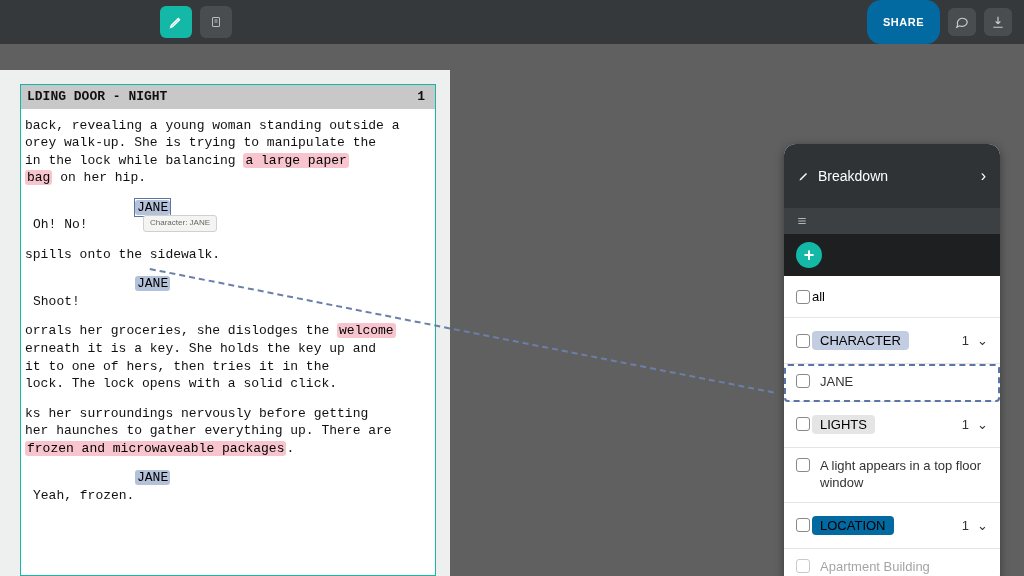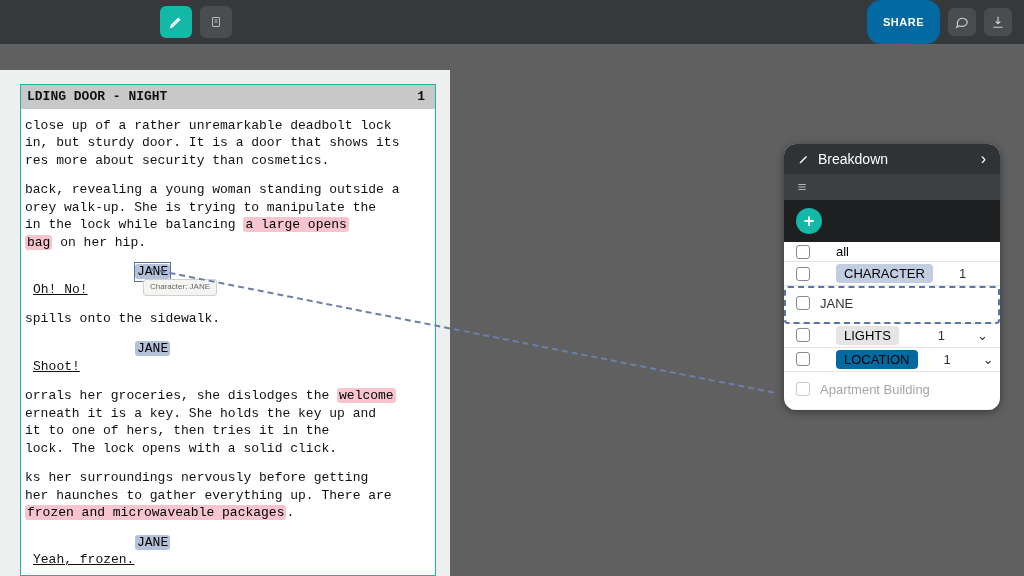--- a/index.html
+++ b/index.html
@@ -20,35 +20,35 @@
   .stage { position: absolute; top: 44px; left: 0; right: 0; bottom: 0; background: #606060; }
 
   
   .page-wrap { position: absolute; top: 26px; left: 0; width: 450px; bottom: 0; background: #eef0f0; padding-right: 14px; }
   .page { position: absolute; top: 14px; left: 0; right: 14px; bottom: 0; background: #fff; border: 1px solid #14b8a6; font-family: "Courier New", Courier, monospace; font-size: 13px; line-height: 1.35; color: #111; margin-left: 20px; }
   .scene-head { background: #c8c8c8; padding: 3px 6px; display: flex; justify-content: space-between; font-weight: 700; }
   .scene-num { font-weight: 700; padding-right: 4px; }
   .body { padding: 8px 6px 4px 4px; }
   .para { margin-bottom: 12px; }
   .cue { text-align: left; padding-left: 110px; margin-bottom: 0; }
-  .dlg { padding-left: 8px; margin-bottom: 12px; text-decoration: underline; }
+  .dlg { padding-left: 8px; margin-bottom: 12px; }
   mark { border-radius: 3px; padding: 0 2px; }
   .mk-pink { background: #f8c5cf; }
   .mk-blue { background: #b3c1d9; }
   .active-cue { outline: 1px solid #5b74a8; outline-offset: 0; display: inline-block; position: relative; }
   .tooltip { position: absolute; top: 16px; left: 8px; background: #f4f4f2; border: 1px solid #d0d0d0; font-family: Arial, sans-serif; font-size: 8px; color: #666; padding: 2px 6px; white-space: nowrap; border-radius: 3px; }
 
   
   .panel { position: absolute; top: 100px; right: 24px; width: 216px; background: #fff; border-radius: 12px; overflow: hidden; box-shadow: 0 2px 10px rgba(0,0,0,.4); }
-  .panel-head { background: #2f3336; color: #fff; padding: 6px 14px; display: flex; align-items: center; gap: 8px; font-size: 14px; }
+  .panel-head { background: #2f3336; color: #fff; padding: 23px 14px; display: flex; align-items: center; gap: 8px; font-size: 14px; }
   .panel-head .chev { margin-left: auto; font-size: 16px; }
   .panel-sub { background: #3c4043; color: #e2e2e2; padding: 8px 12px; font-size: 12px; display: flex; align-items: center; gap: 8px; font-family: "Courier New", monospace; }
   .panel-add { background: #1d1f21; padding: 8px 12px; }
   .add-circle { width: 26px; height: 26px; border-radius: 50%; background: #14b8a6; color: #fff; display: flex; align-items: center; justify-content: center; font-size: 18px; font-weight: 700; cursor: pointer; }
-  .prow { display: flex; align-items: center; padding: 2px 12px; border-bottom: 1px solid #e5e5e5; gap: 26px; font-size: 13px; }
+  .prow { display: flex; align-items: center; padding: 13px 12px; border-bottom: 1px solid #e5e5e5; gap: 2px; font-size: 13px; }
   .chk { width: 14px; height: 14px; border: 1.5px solid #888; border-radius: 3px; flex-shrink: 0; }
   .pill { border-radius: 4px; padding: 2px 8px; font-size: 13px; font-weight: 500; }
   .pill-blue { background: #c3cde1; }
   .pill-pink { background: #e5e5e5; }
   .pill-lpink { background: #0369a1; }
   .prow .cnt { margin-left: auto; color: #333; font-size: 13px; }
   .prow .exp { color: #333; margin-left: 6px; }
   .prow-item { padding: 10px 12px 10px 12px; border-bottom: 1px solid #e5e5e5; display: flex; gap: 10px; font-size: 13px; align-items: flex-start; color: #333; }
   .prow-item .txt { line-height: 1.3; }
   .prow-target { outline: 2px dashed #5b74a8; outline-offset: -2px; border-radius: 4px; }
@@ -94,27 +94,24 @@
 
 <div class="stage">
 
   <div class="page-wrap">
     <div class="page">
       <div class="scene-head">
         <span>LDING DOOR - NIGHT</span>
         <span class="scene-num">1</span>
       </div>
       <div class="body">
-        <div class="para" style="white-space:pre-line">close up of a rather unremarkable deadbolt lock
-in, but sturdy door. It is a door that shows its
-res more about security than cosmetics.</div>
 
         <div class="para"><span style="white-space:pre-line">back, revealing a young woman standing outside a
 orey walk-up. She is trying to manipulate the
- in the lock while balancing </span><mark class="mk-pink">a large opens</mark><br><mark class="mk-pink">bag</mark><span> on her hip.</span></div>
+ in the lock while balancing </span><mark class="mk-pink">a large paper</mark><br><mark class="mk-pink">bag</mark><span> on her hip.</span></div>
 
         <div class="cue">
           <span class="active-cue">
             <mark class="mk-blue">JANE</mark>
             <span class="tooltip">Character: JANE</span>
           </span>
         </div>
         <div class="dlg">Oh! No!</div>
 
         <div class="para">spills onto the sidewalk.</div>
@@ -174,20 +171,24 @@
       <span class="chk"></span>
       <span class="txt">JANE</span>
     </div>
 
     <div class="prow">
       <span class="chk"></span>
       <span class="pill pill-pink">LIGHTS</span>
       <span class="cnt">1</span>
       <span class="exp">⌄</span>
     </div>
+    <div class="prow-item">
+      <span class="chk"></span>
+      <span class="txt">A light appears in a top floor window</span>
+    </div>
 
     <div class="prow">
       <span class="chk"></span>
       <span class="pill pill-lpink">LOCATION</span>
       <span class="cnt">1</span>
       <span class="exp">⌄</span>
     </div>
     <div class="prow-item last" style="opacity:.45">
       <span class="chk"></span>
       <span class="txt">Apartment Building</span>

